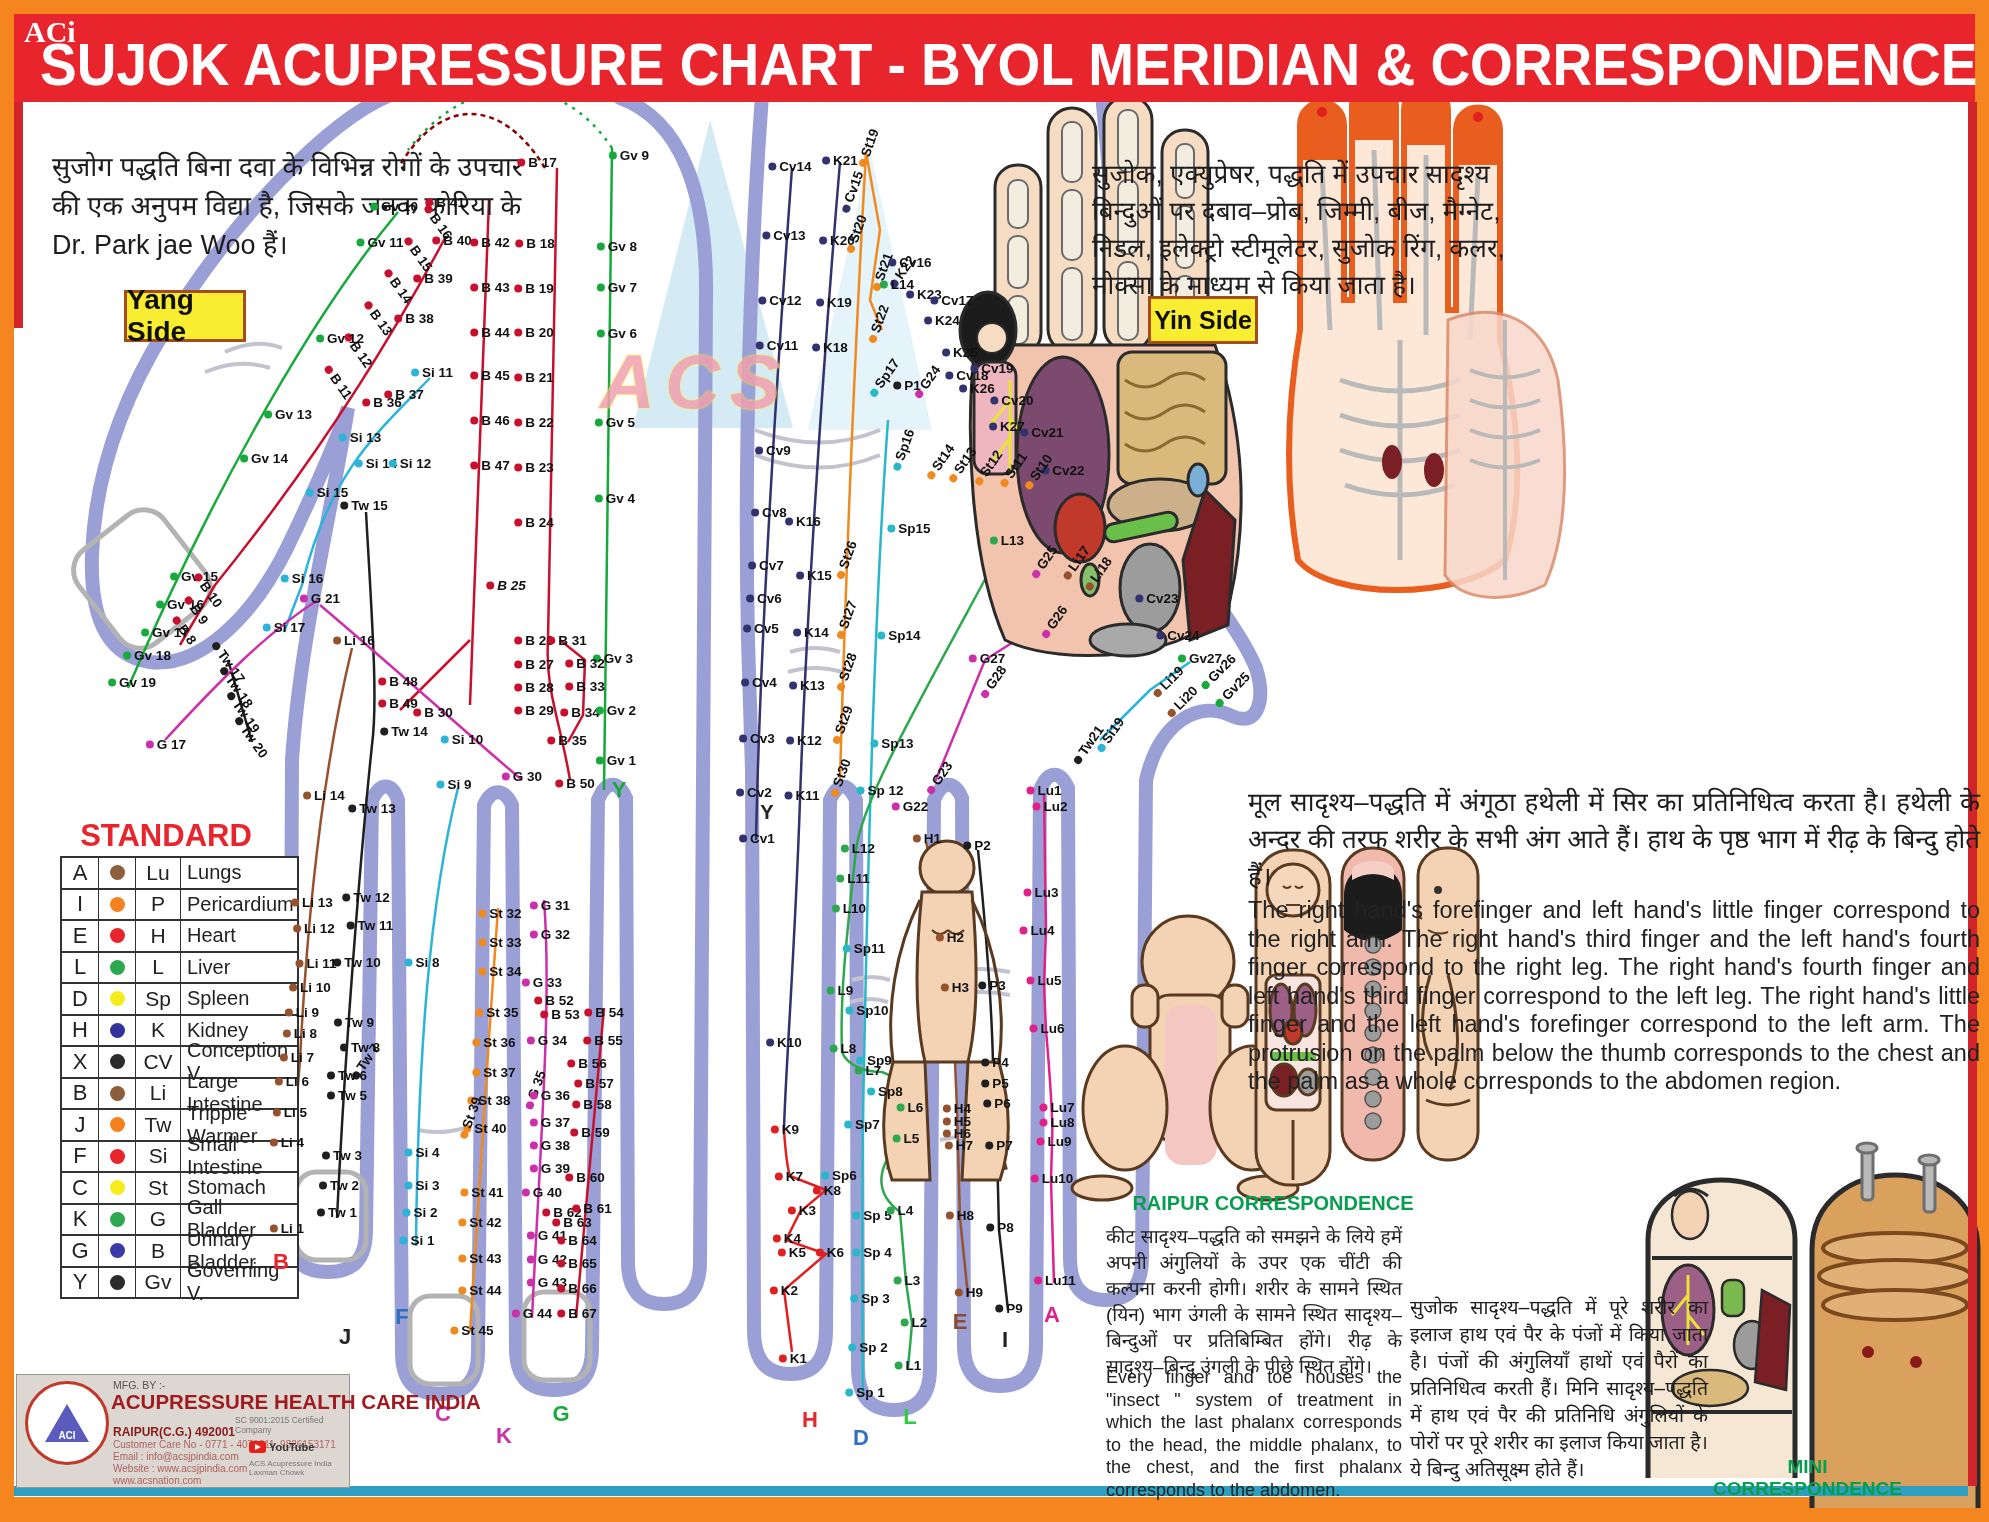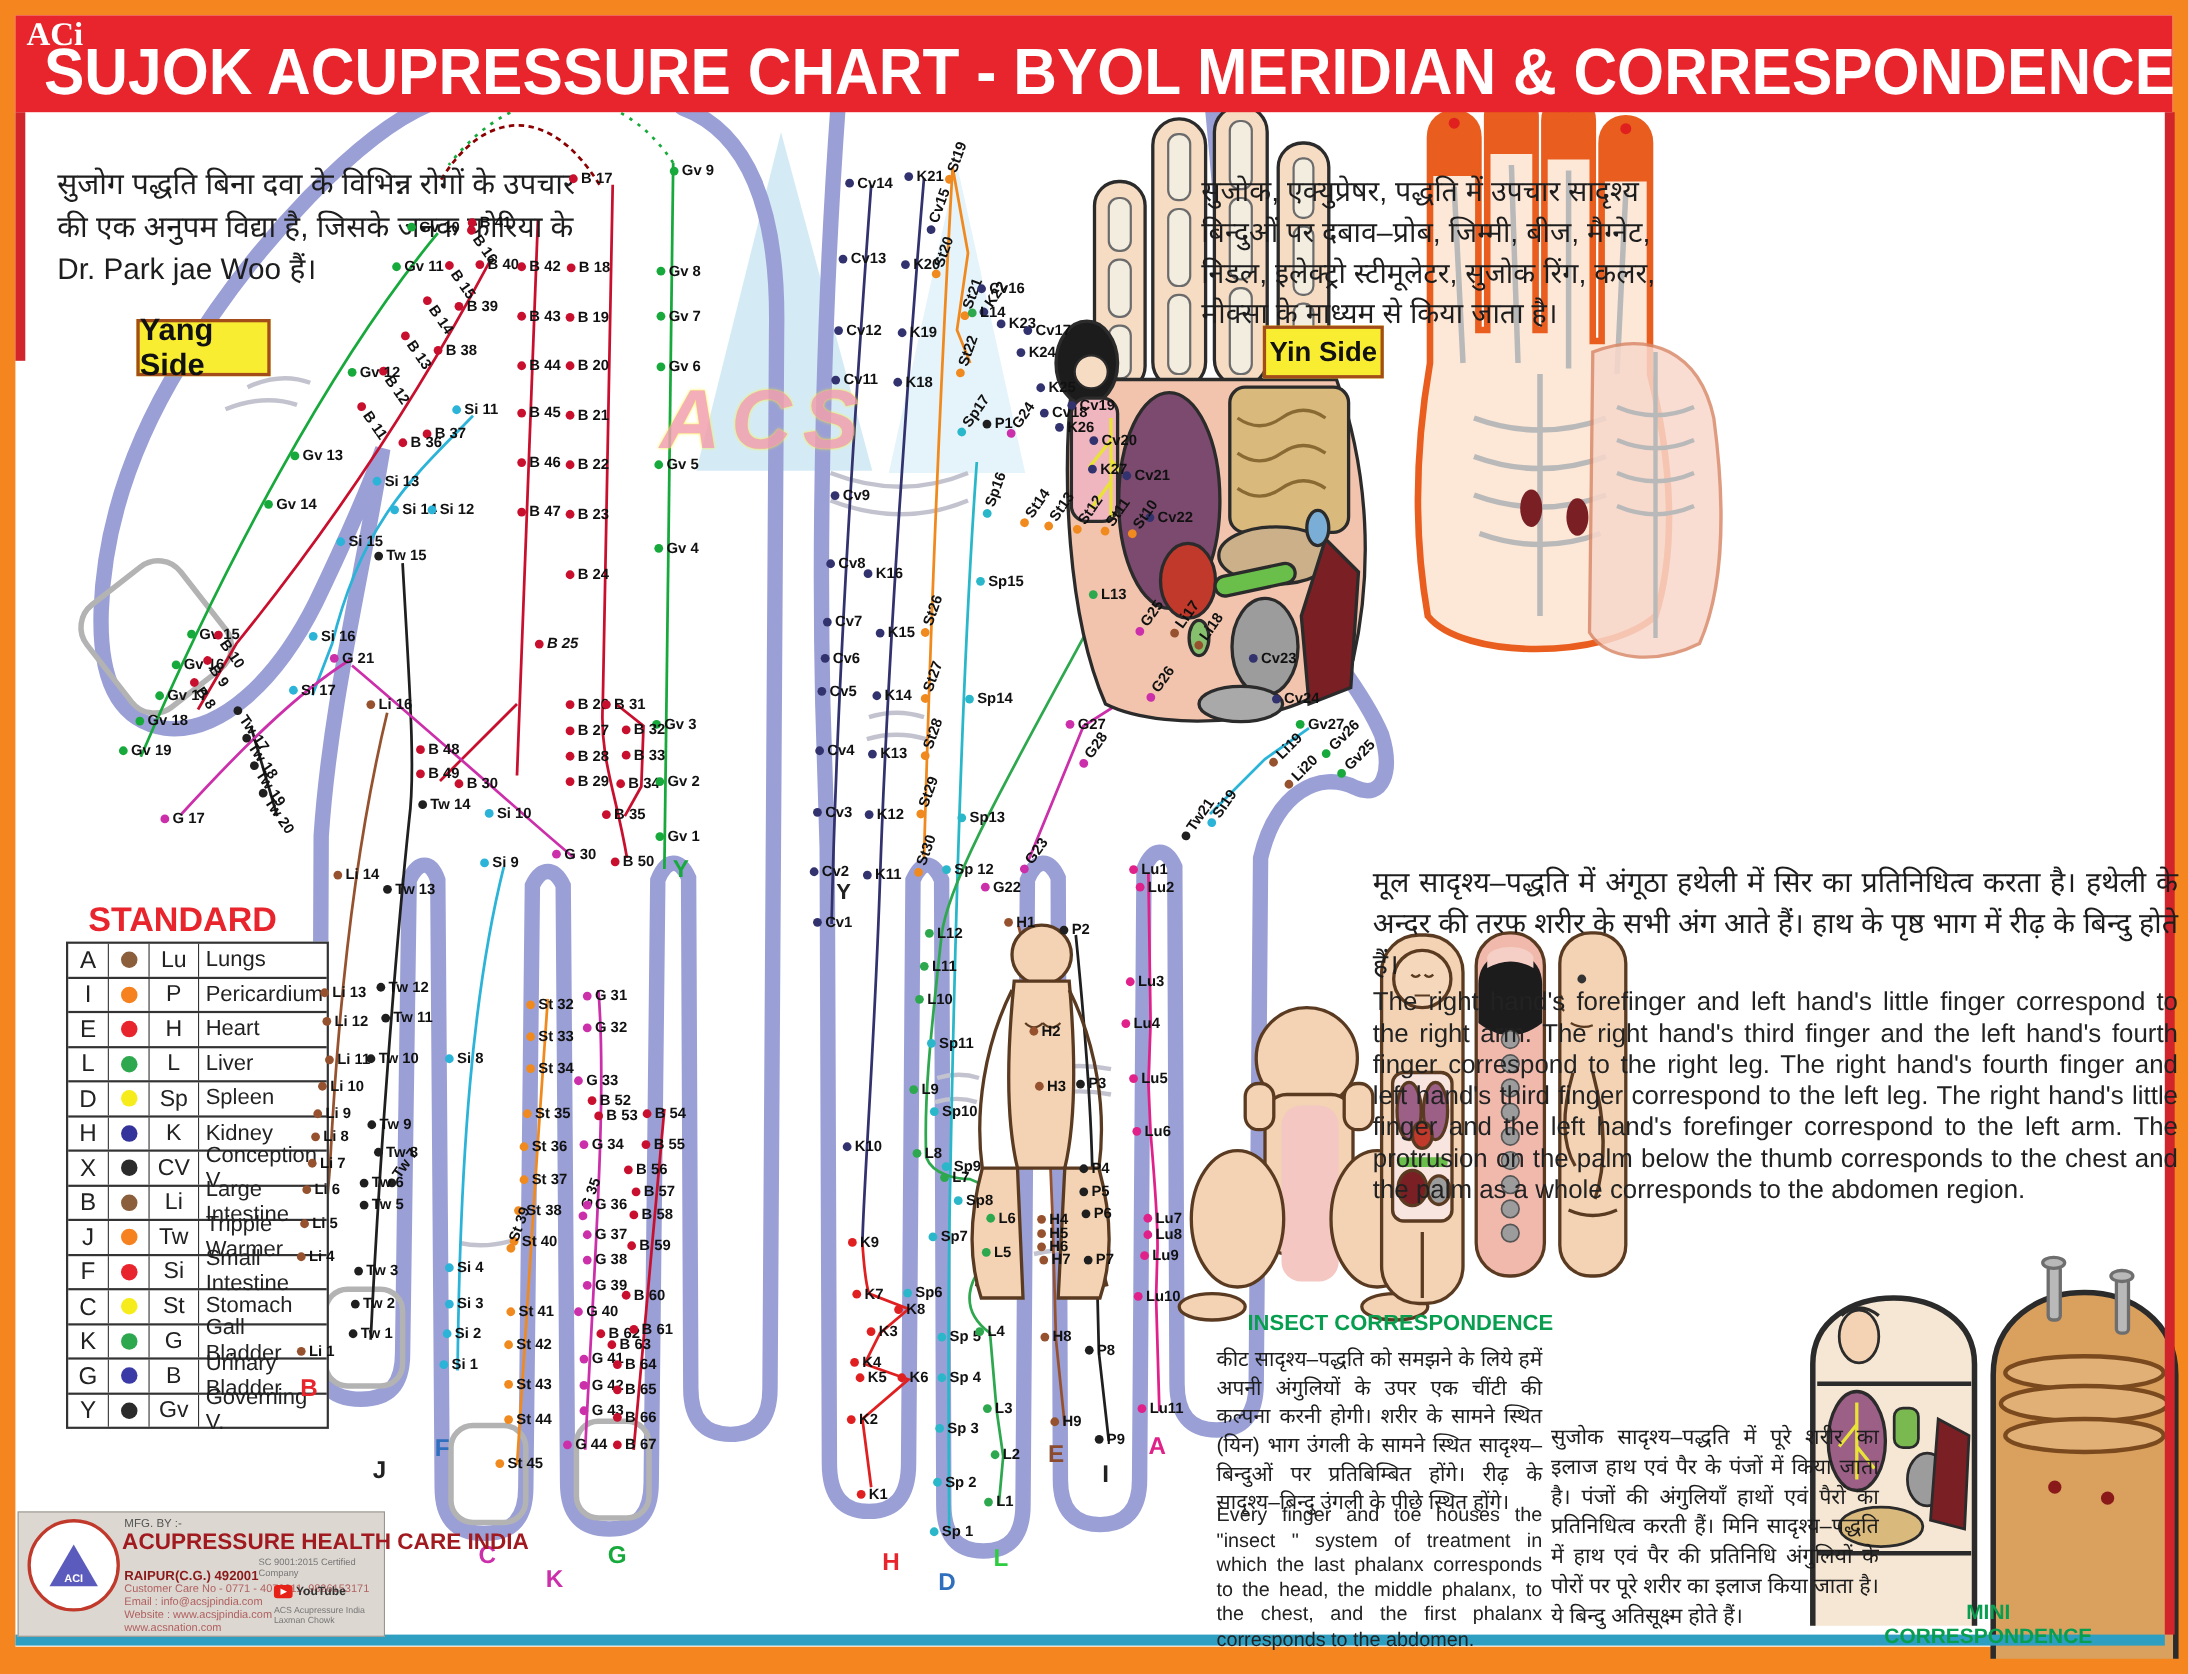--- a/index.html
+++ b/index.html
@@ -425,21 +425,21 @@
         <div class="mc dotc">
           <span class="dot" style="background:#2b2b2b"></span>
         </div>
         <div class="mc abbr">Gv</div>
         <div class="mc name">Governing V.</div>
       </div>
     </div>
 
   <div class="std-hi hi">मूल सादृश्य–पद्धति में अंगूठा हथेली में सिर का प्रतिनिधित्व करता है। हथेली के अन्दर की तरफ शरीर के सभी अंग आते हैं। हाथ के पृष्ठ भाग में रीढ़ के बिन्दु होते हैं।</div>
   <div class="std-en">The right hand's forefinger and left hand's little finger correspond to the right arm. The right hand's third finger and the left hand's fourth finger correspond to the right leg. The right hand's fourth finger and left hand's third finger correspond to the left leg. The right hand's little finger and the left hand's forefinger correspond to the left arm. The protrusion on the palm below the thumb corresponds to the chest and the palm as a whole corresponds to the abdomen region.</div>
-  <div class="gh ins-head">INSECT CORRESPONDENCE</div>
+  <div class="gh ins-head">RAIPUR CORRESPONDENCE</div>
   <div class="ins-hi hi">कीट सादृश्य–पद्धति को समझने के लिये हमें अपनी अंगुलियों के उपर एक चींटी की कल्पना करनी होगी। शरीर के सामने स्थित (यिन) भाग उंगली के सामने स्थित सादृश्य–बिन्दुओं पर प्रतिबिम्बित होंगे। रीढ़ के सादृश्य–बिन्दु उंगली के पीछे स्थित होंगे।</div>
   <div class="ins-en">Every finger and toe houses the "insect " system of treatment in which the last phalanx corresponds to the head, the middle phalanx, to the chest, and the first phalanx corresponds to the abdomen.</div>
   <div class="mini-hi hi">सुजोक सादृश्य–पद्धति में पूरे शरीर का इलाज हाथ एवं पैर के पंजों में किया जाता है। पंजों की अंगुलियाँ हाथों एवं पैरों का प्रतिनिधित्व करती हैं। मिनि सादृश्य–पद्धति में हाथ एवं पैर की प्रतिनिधि अंगुलियों के पोरों पर पूरे शरीर का इलाज किया जाता है। ये बिन्दु अतिसूक्ष्म होते हैं।</div>
   <div class="gh mini-head">MINI CORRESPONDENCE</div>
 
   <div id="yang-points">
       <span class="pt" style="left: 537px; top: 162px;"><span class="d" style="background: rgb(200, 16, 46);"></span>B 17</span>
       <span class="pt" style="left: 629px; top: 155px;"><span class="d" style="background: rgb(24, 169, 60);"></span>Gv 9</span>
       <span class="pt" style="left: 445px; top: 202px;"><span class="d" style="background: rgb(200, 16, 46);"></span>B 41</span>
       <span class="pt" style="left: 394px; top: 206px;"><span class="d" style="background: rgb(24, 169, 60);"></span>Gv 10</span>

